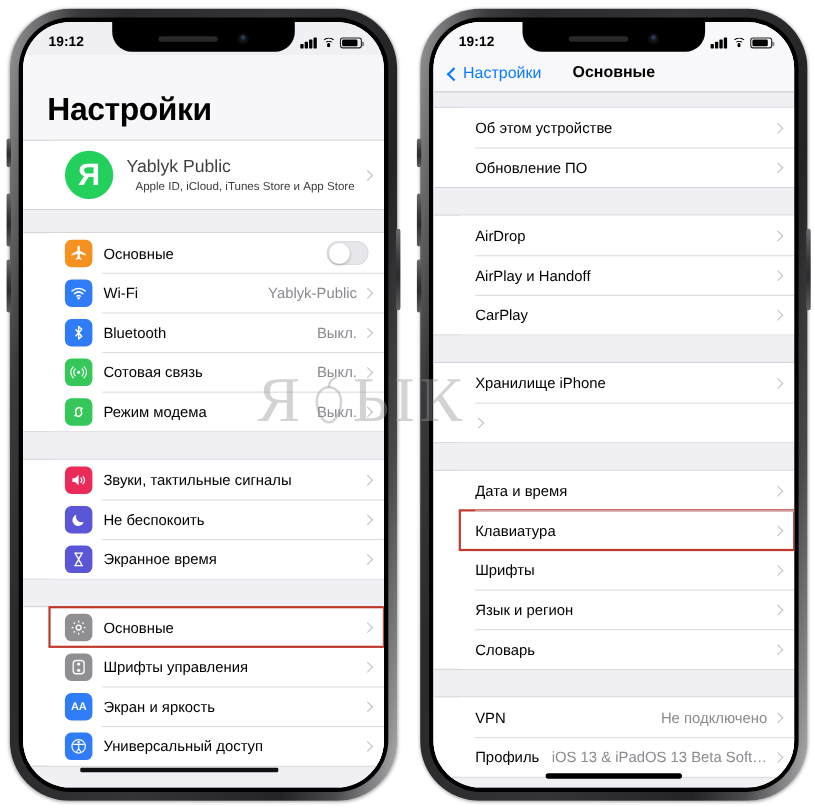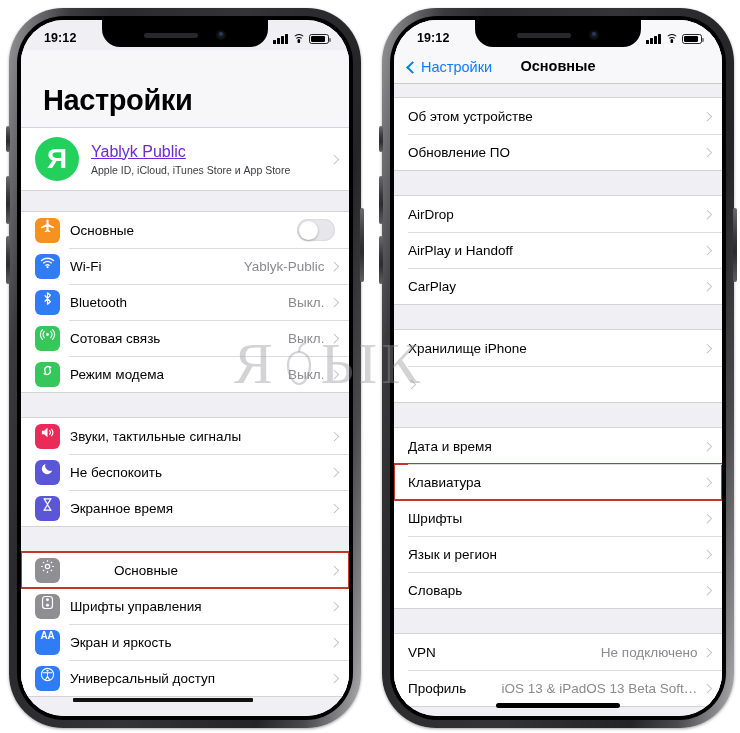--- a/index.html
+++ b/index.html
@@ -119,57 +119,57 @@
   .nav-back { display:flex; align-items:center; gap:3px; color:#0a7cff; font-size:14.5px; cursor:pointer;}
   .chev-back { width:9px; height:9px; border-left:2.3px solid #0a7cff; border-bottom:2.3px solid #0a7cff;
                transform: rotate(45deg); margin-right:1px; }
   .nav-title { position:absolute; left:0; right:0; bottom:9px; text-align:center;
                font-size:14.5px; font-weight:700; color:#000; pointer-events:none;}
 
   
   .gap { height: 24px; background:#efeff4; }
   .gap.sm { height: 20px; }
   .gap.xs { height: 13px; }
-  .group { background:#fff; border-top:.5px solid #d3d3d7; border-bottom:.5px solid #d3d3d7; }
+  .group { background:#fff; border-top:.5px solid #d3d3d7; border-bottom:.5px solid #d3d3d7;padding-left:24px; }
 
   .row {
     position:relative; display:flex; align-items:center;
     min-height: 36px; padding: 0 12px 0 14px; background:#fff; cursor:pointer;
   }
   .row + .row::before {
     content:""; position:absolute; left:14px; right:0; top:0; height:.5px; background:#dcdce0;
   }
   .row.hasicon + .row.hasicon::before { left: 48px; }
   .row-icon {
     width: 25px; height:25px; border-radius:6px; flex:0 0 auto; margin-right:10px;
-    display:flex; align-items:flex-start; justify-content:center; color:#fff;
+    display:flex; align-items:center; justify-content:center; color:#fff;
   }
   .row-label { font-size:13.5px; color:#000; flex:1 1 auto; white-space:nowrap; }
   .row-value { font-size:13.5px; color:#8a8a8f; margin-right:6px; white-space:nowrap; }
   .row-value.trunc { max-width:196px; overflow:hidden; text-overflow:ellipsis; }
   .chev { width:6.5px;height:6.5px;border-top:1.6px solid #c2c2c6;border-right:1.6px solid #c2c2c6;
           transform: rotate(45deg); flex:0 0 auto; }
 
   
   .row.account { min-height: 62px; padding-left:14px; }
   .avatar { width:44px;height:44px;border-radius:50%;background:#23d05c; margin-right:12px;
             display:flex;align-items:center;justify-content:center; flex:0 0 auto;
             font-size:28px; font-weight:700; color:#fff; font-family:"Liberation Sans",sans-serif;}
   .acct-text{ display:flex; flex-direction:column; gap:3px; flex:1 1 auto;}
-  .acct-name{ font-size:16px; color:#6d28d9;text-decoration:underline;}
-  .acct-sub { font-size:10.5px; color:#3c3c40;}
+  .acct-name{ font-size:16px; color:#404040;}
+  .acct-sub { font-size:10.5px; color:#3c3c40;text-align:center;}
 
   
   .toggle { width:38px;height:22px;border-radius:11px;background:#e6e6eb; position:relative;
             box-shadow: inset 0 0 0 1px #dcdce1; flex:0 0 auto; margin-right:2px;}
   .toggle i{position:absolute;left:1.5px;top:1.5px;width:19px;height:19px;border-radius:50%;
             background:#fff; box-shadow:0 1px 2.5px rgba(0,0,0,.28);}
 
   
-  .highlight { outline: 2.5px solid #c0392b; outline-offset: -1px; position:relative; z-index:5;gap:44px; }
+  .highlight { outline: 2.5px solid #c0392b; outline-offset: -1px; position:relative; z-index:5; }
 
   
   .home-ind { position:absolute; bottom:8px; left:50%; transform:translateX(-50%);
               width:124px;height:5px;border-radius:3px;background:#000; z-index:10;}
   .ul-scribble { position:absolute; bottom:14px; left:52px; width:180px; height:4px;
                  background:#111; border-radius:1px; z-index:12;}
 
   
   .watermark {
     position:absolute; left:50%; top:330px; transform:translateX(-50%);

